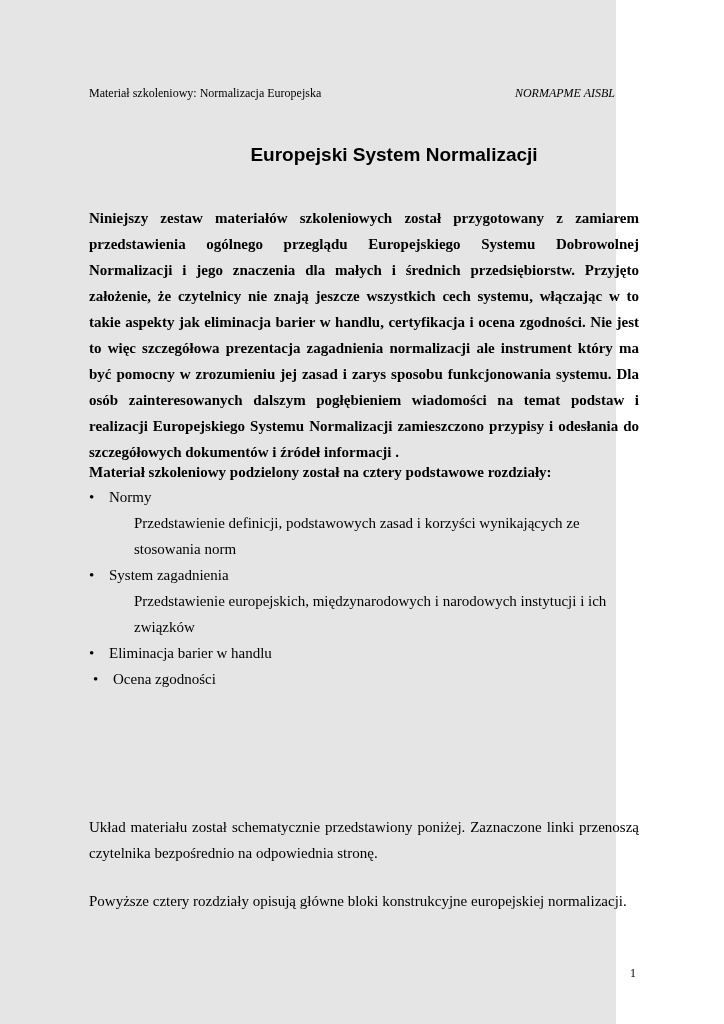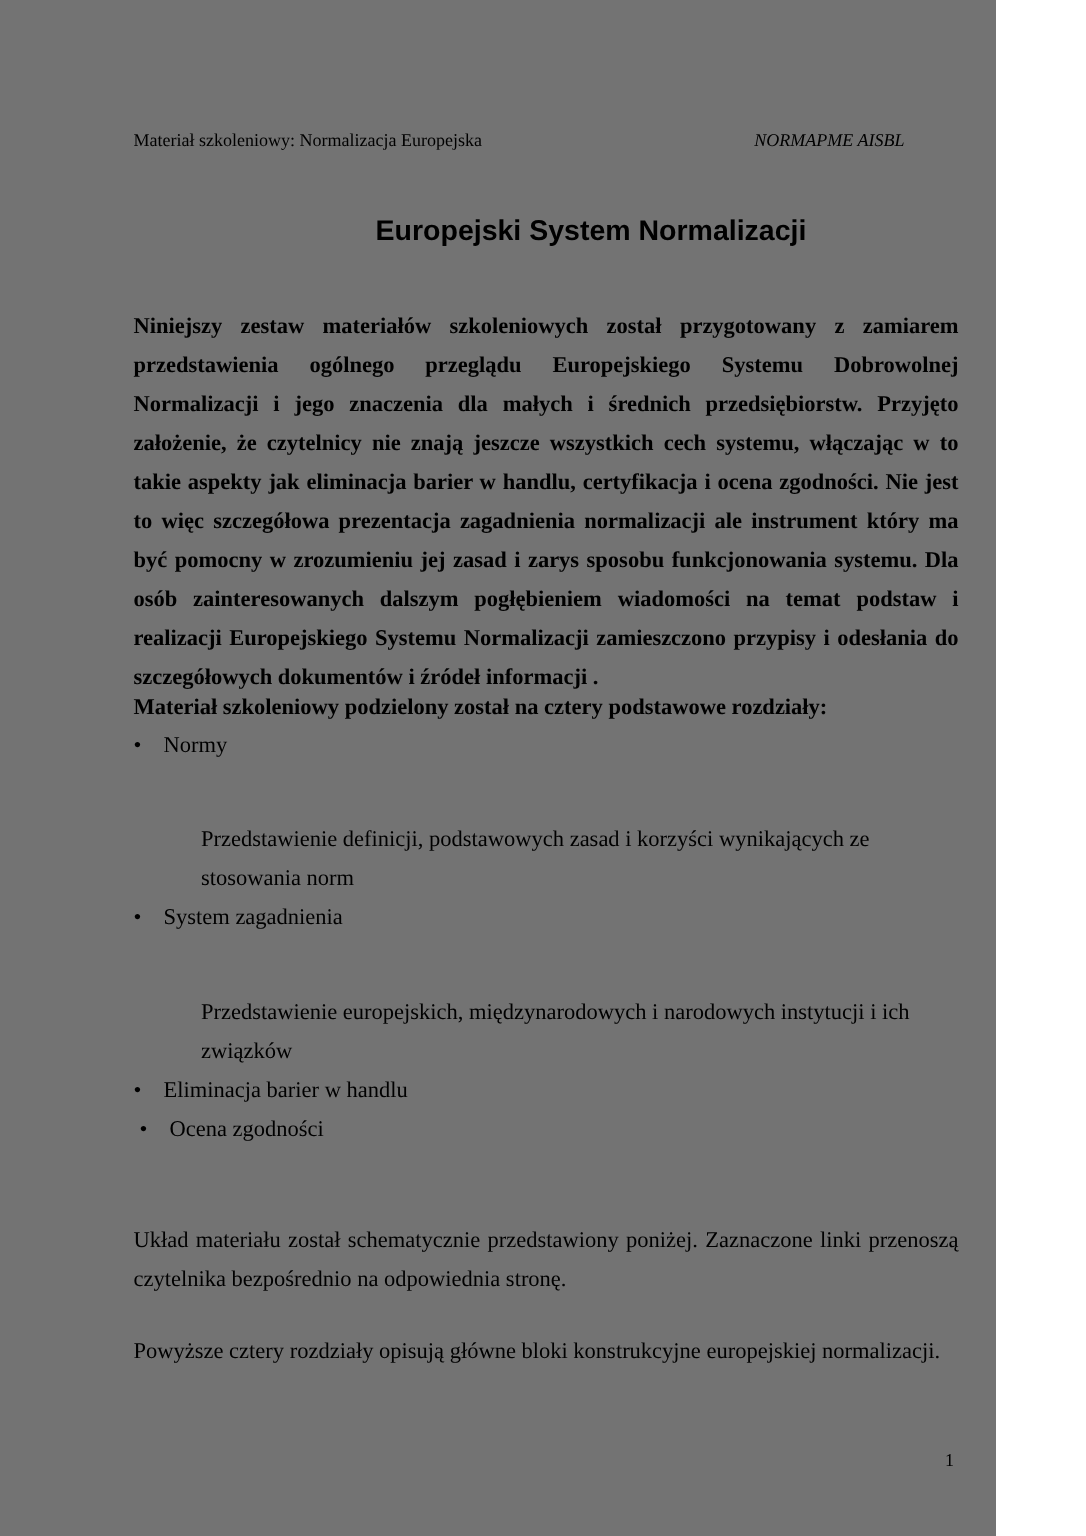--- a/index.html
+++ b/index.html
@@ -11,37 +11,37 @@
       width: 724px;
       height: 1024px;
       position: relative;
       overflow: hidden;
       font-family: "Liberation Serif", serif;
       color: #000000;
     }
     .page {
       position: absolute;
       left: 0; top: 0;
-      width: 664px;
+      width: 616px;
       height: 1024px;
-      background: #737373;
+      background: #e5e5e5;
     }
     .header {
       position: absolute;
       top: 85px;
       left: 89px;
       width: 530px;
       font-size: 12px;
       line-height: 16px;
       display: flex;
       justify-content: space-between;
     }
     .header .org {
       font-style: italic;
-      margin-right: 16px;
+      margin-right: 4px;
     }
     .title {
       position: absolute;
       top: 141px;
       left: 0;
       width: 724px;
       text-align: center;
       font-family: "Liberation Sans", sans-serif;
       font-weight: bold;
       font-size: 19px;
@@ -79,21 +79,20 @@
     .list li .bullet {
       position: absolute;
       left: 0;
       top: 0;
     }
     .list li.offset .bullet { left: 4px; }
     .list li.offset .item-title { padding-left: 4px; }
     .list .item-desc {
       padding-left: 25px;
       display: block;
-      margin-top: 37px;
     }
     .p3 { top: 814px; }
     .p4 { top: 888px; }
     .page-num {
       position: absolute;
       top: 965px;
       left: 630px;
       font-size: 12px;
       line-height: 16px;
     }

